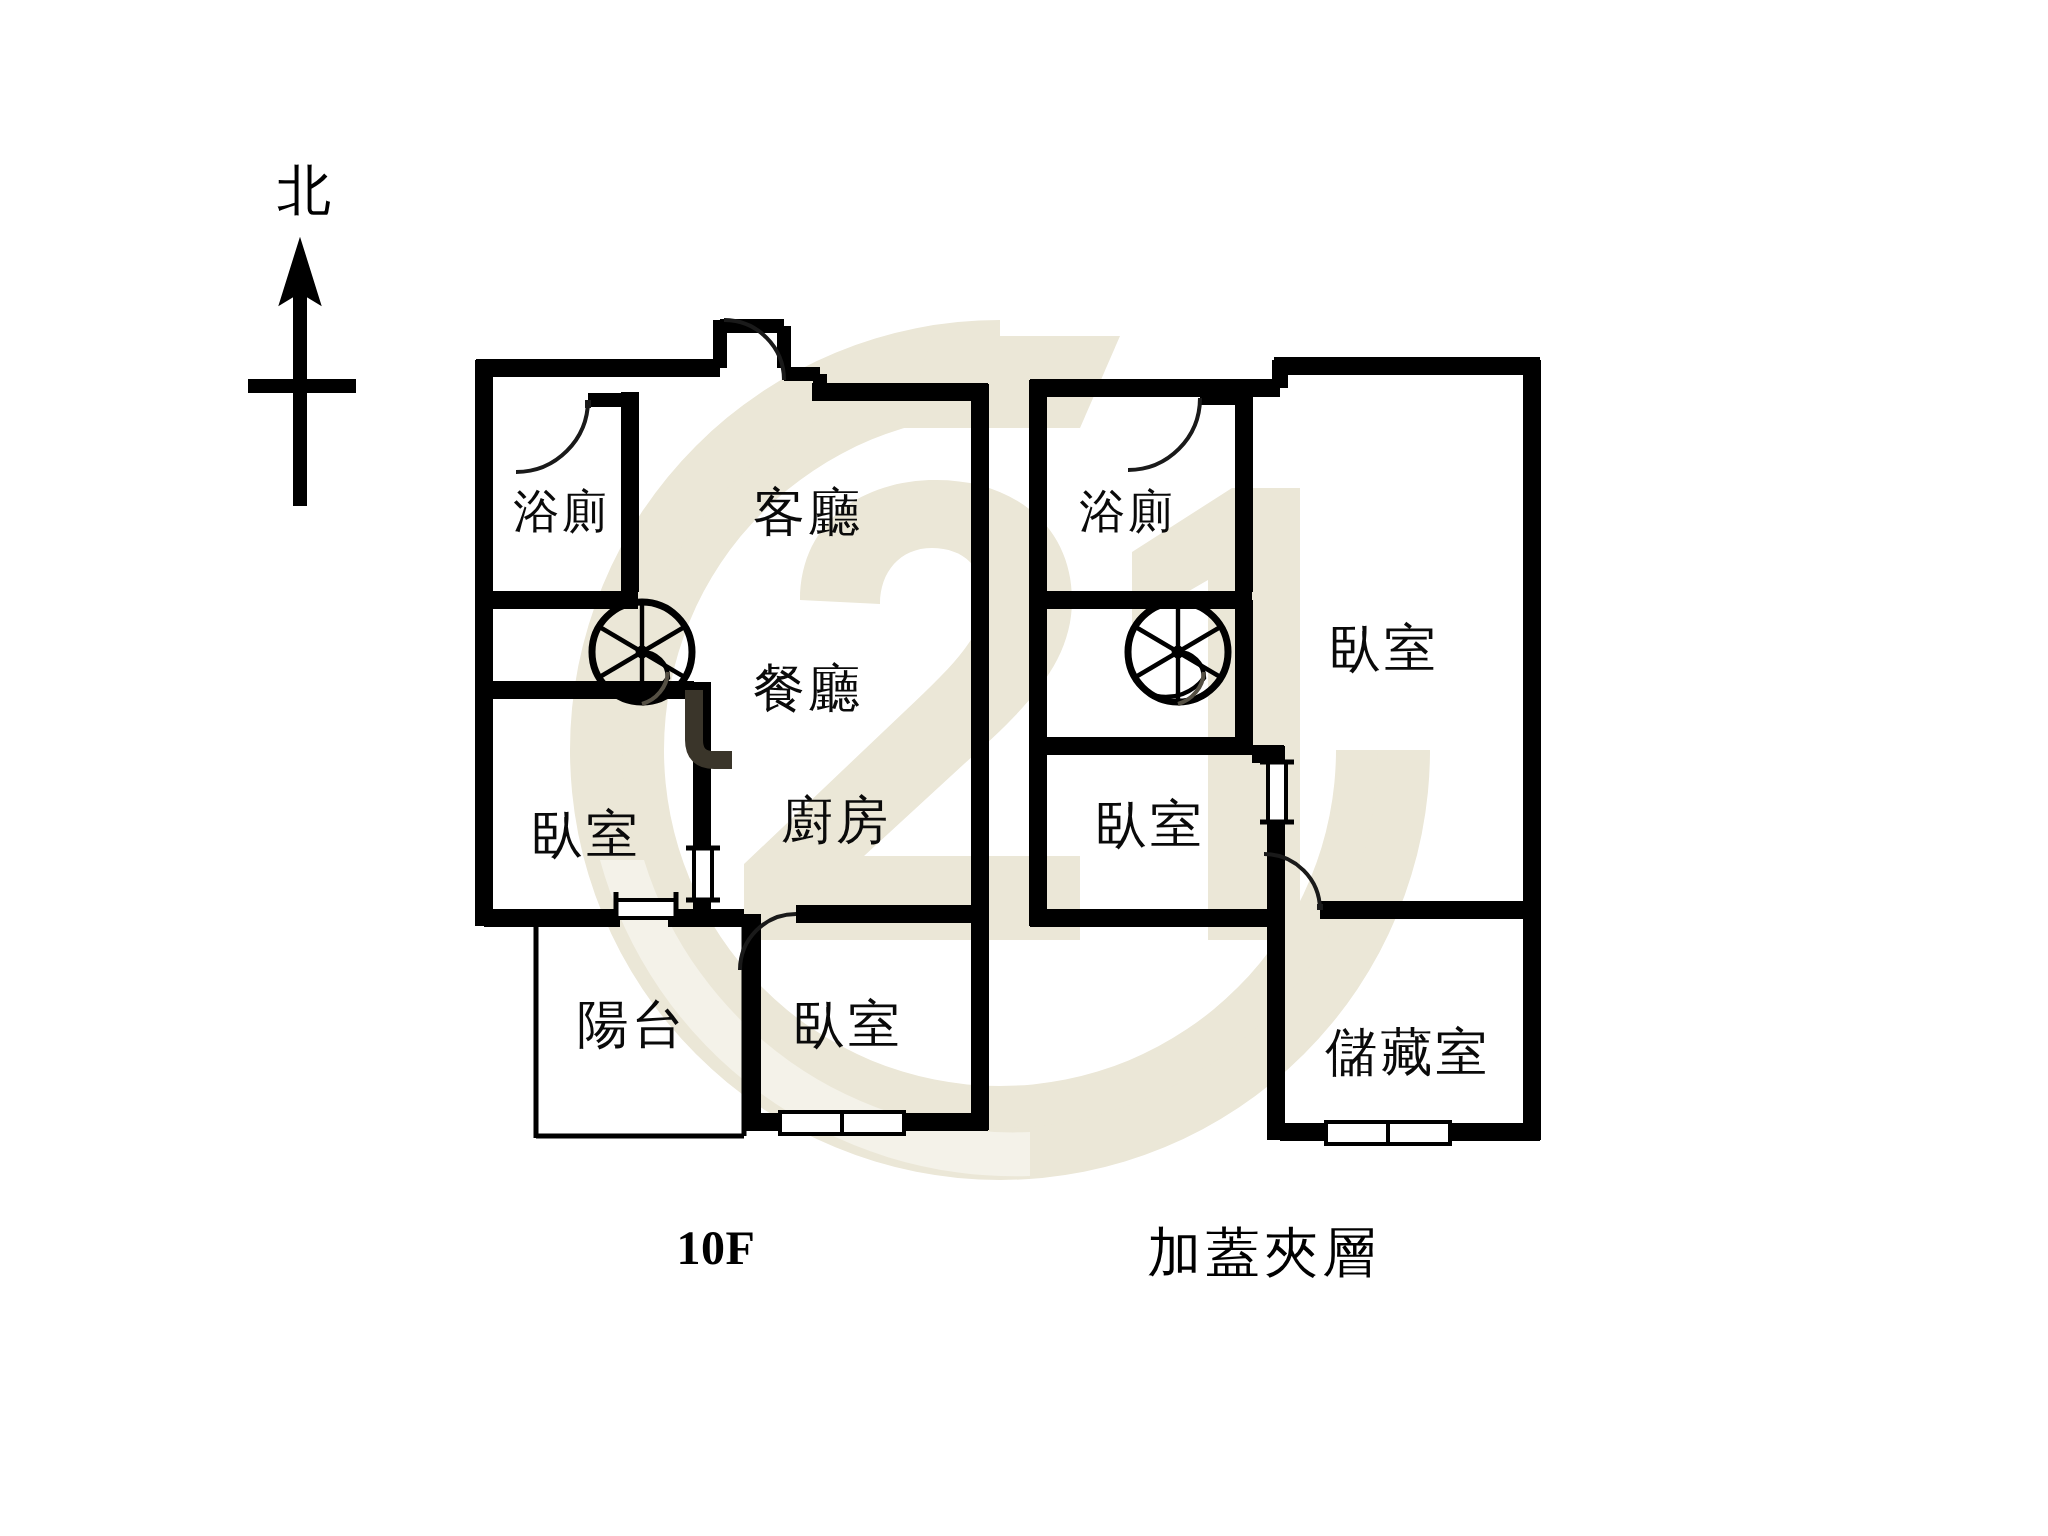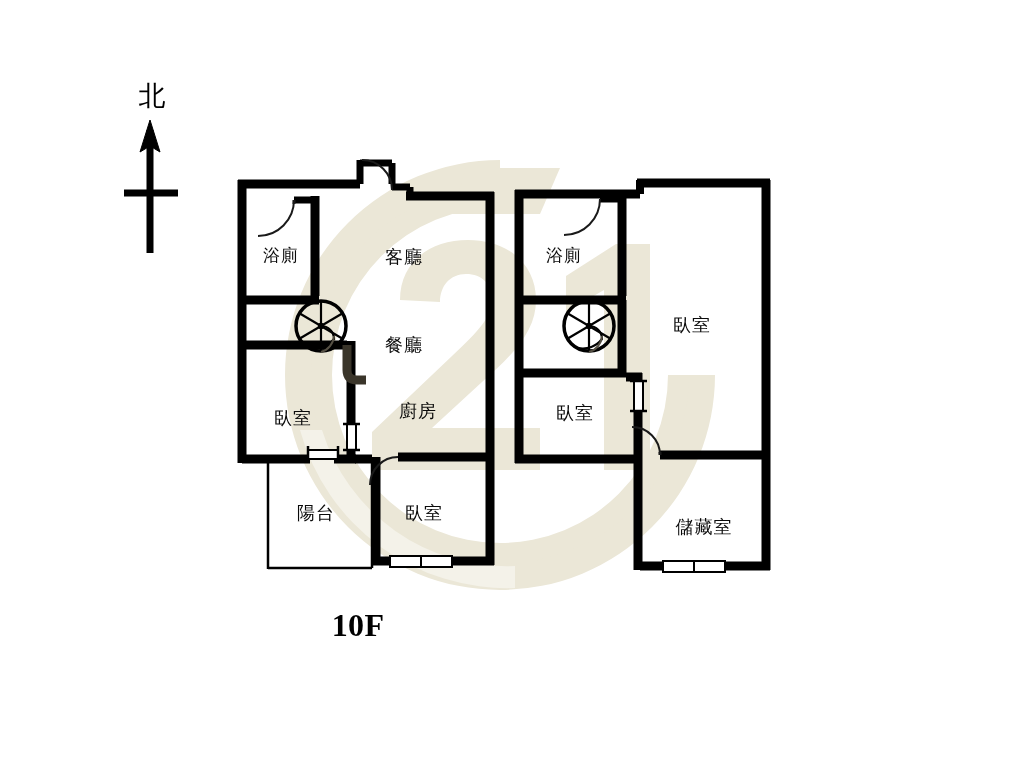--- a/index.html
+++ b/index.html
@@ -31,32 +31,32 @@
     position: absolute;
     font-family: "Liberation Serif", "DejaVu Serif", serif;
     color: #0a0a0a;
     white-space: nowrap;
     letter-spacing: 0.06em;
     font-weight: 400;
     transform: translate(-50%, -50%);
     text-align: center;
     line-height: 1;
   }
-  .room-label.sz-22 { font-size: 17px; font-family: Liberation Mono, monospace; }
-  .room-label.sz-24 { font-size: 18px; }
+  .room-label.sz-22 { font-size: 23px; }
+  .room-label.sz-24 { font-size: 26px; }
   .caption {
     position: absolute;
     font-family: "Liberation Serif", "DejaVu Serif", serif;
     color: #000000;
     white-space: nowrap;
     transform: translate(-50%, -50%);
     line-height: 1;
   }
   .caption.latin {
-    font-size: 32px;
+    font-size: 24px;
     font-weight: 700;
     letter-spacing: 0.01em;
   }
   .caption.cjk {
     font-size: 27px;
     letter-spacing: 0.08em;
   }
   .compass-label {
     position: absolute;
     font-family: "Liberation Serif", "DejaVu Serif", serif;
@@ -285,14 +285,15 @@
   <div class="room-label sz-24" style="left:293px; top:418px;">臥室</div>
   <div class="room-label sz-24" style="left:316px; top:513px;">陽台</div>
   <div class="room-label sz-24" style="left:424px; top:513px;">臥室</div>
 
   <div class="room-label sz-22" style="left:564px; top:256px;">浴廁</div>
   <div class="room-label sz-24" style="left:692px; top:325px;">臥室</div>
   <div class="room-label sz-24" style="left:575px; top:413px;">臥室</div>
   <div class="room-label sz-24" style="left:704px; top:527px;">儲藏室</div>
 
   <div class="caption latin" style="left:358px; top:625px;">10F</div>
+  <div class="caption cjk" style="left:632px; top:627px;">加蓋夾層</div>
 
 </div>
 
 </body></html>

